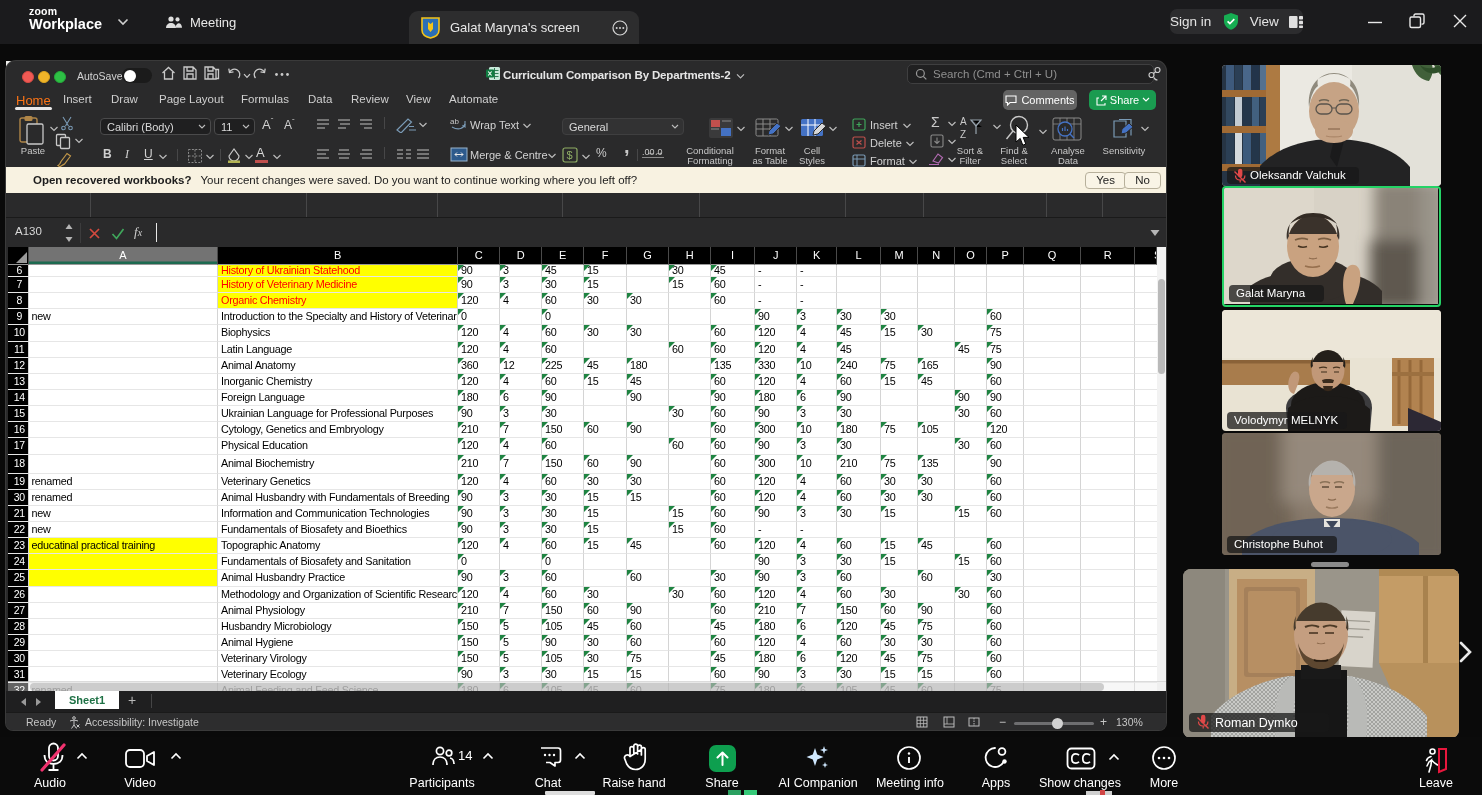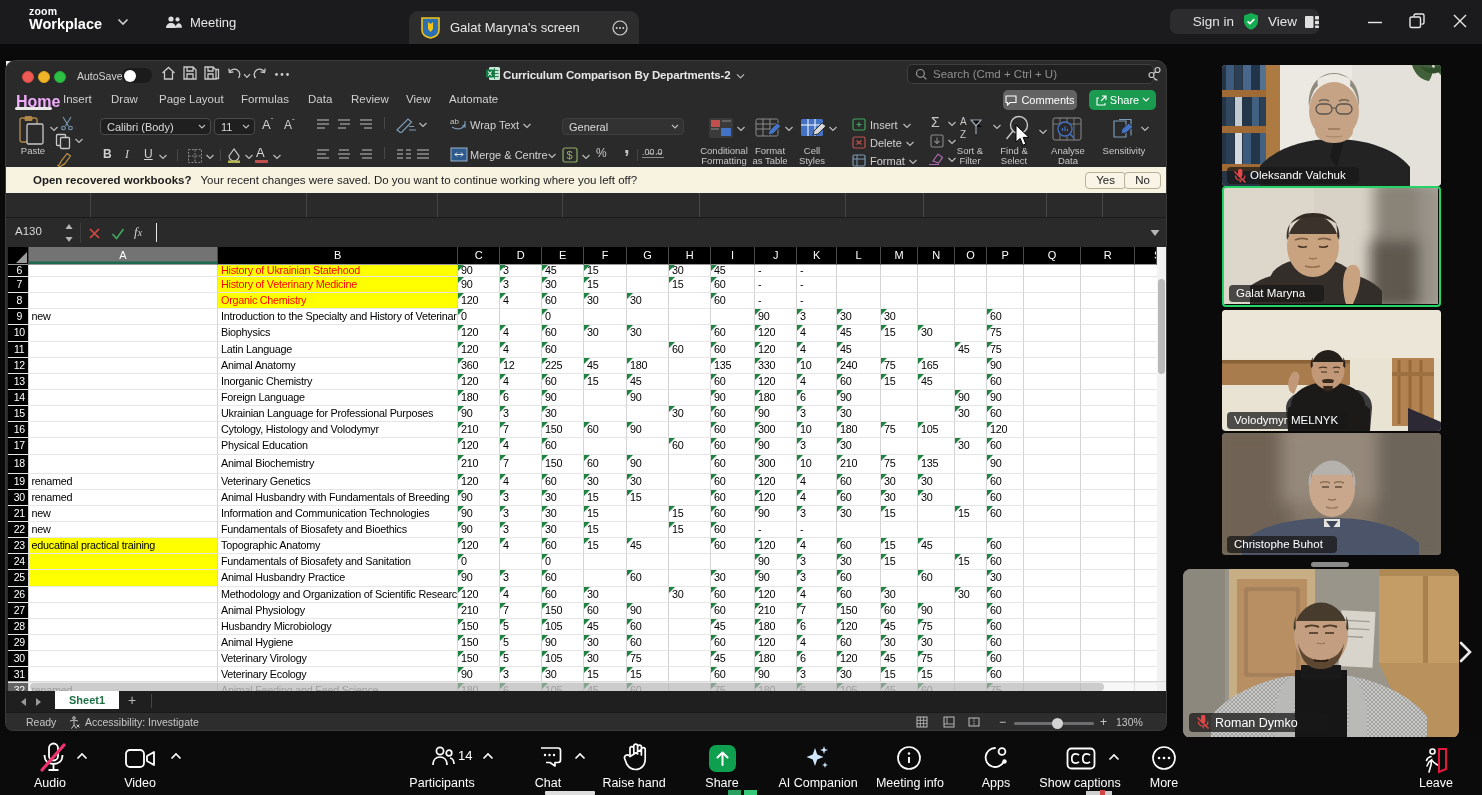--- a/index.html
+++ b/index.html
@@ -3,21 +3,21 @@
 <style>
 *{margin:0;padding:0;box-sizing:border-box}
 html,body{width:1482px;height:795px;overflow:hidden;background:#000}
 body{font-family:"Liberation Sans",sans-serif}
 .a{position:absolute}
 #root{position:relative;width:1482px;height:795px;background:#0a0a0a;overflow:hidden}
 
 #topbar{left:0;top:0;width:1482px;height:44px;background:#1b1b1d}
 .tb-txt{color:#e8e8e8;font-size:13px}
 #ztab{left:409px;top:11px;width:230px;height:33px;background:#2d2d2e;border-radius:9px 9px 0 0}
-#signgrp{left:1170px;top:9px;width:149px;height:25px;background:#2c2c2e;border-radius:7px;display:flex;align-items:center;justify-content:flex-end;gap:8px}
+#signgrp{left:1170px;top:9px;width:133px;height:25px;background:#2c2c2e;border-radius:7px;display:flex;align-items:center;justify-content:space-between;gap:8px}
 
 #xw{left:6px;top:61px;width:1160px;height:669px;background:#2a2a2b;border-radius:10px 10px 7px 7px;overflow:hidden;box-shadow:0 0 0 1px #3a3a3a}
 .tl{width:12px;height:12px;border-radius:50%;display:inline-block}
 .xicon{stroke:#c9c9c9;fill:none;stroke-width:1.3}
 .xtxt{color:#d2d2d2;font-size:11px}
 .rtab{color:#cfcfcf;font-size:11.5px;position:absolute;top:0;white-space:nowrap}
 .ribbon-sep{position:absolute;top:116px;width:1px;height:46px;background:#474748}
 .rlab{position:absolute;color:#c8c8c8;font-size:9.5px;text-align:center;line-height:10px;white-space:nowrap}
 .dd{position:absolute;background:#1f1f20;border:1px solid #4a4a4b;border-radius:4px;color:#dadada;font-size:11px;display:flex;align-items:center;padding:0 6px}
 
@@ -145,21 +145,21 @@
         <circle cx="5.4" cy="5.4" r="3.9" stroke="#9a9a9a" stroke-width="1.2" fill="none"></circle>
         <path d="M8.3 8.3l3 3" stroke="#9a9a9a" stroke-width="1.2"></path>
       </svg>
   <div class="a" style="left:927px;top:7px;color:#8f8f8f;font-size:11.5px">Search (Cmd + Ctrl + U)</div>
   <svg class="a" style="left:1140px;top:5px" width="18" height="16" viewBox="0 0 18 16">
         <circle cx="11.5" cy="4" r="2.5" stroke="#c9c9c9" stroke-width="1.2" fill="none"></circle>
         <circle cx="5.5" cy="9" r="2.5" stroke="#c9c9c9" stroke-width="1.2" fill="none"></circle>
         <path d="M9.5 6l-2 1.5M8 11.5c.5 1.5 2 2.5 3.5 2.5" stroke="#c9c9c9" stroke-width="1.2" fill="none"></path>
       </svg>
 
-  <div class="rtab" style="left:10px;top:32px;color:#f0abfc;font-weight:bold;font-size:16px">Home</div>
+  <div class="rtab" style="left:10px;top:32px;color:#f97316;font-weight:normal;font-size:13px">Home</div>
   <div class="a" style="left:9px;top:46px;width:37px;height:3px;background:#e8e8e8;border-radius:2px"></div>
   <div class="rtab" style="left:57px;top:32px">Insert</div>
   <div class="rtab" style="left:105px;top:32px">Draw</div>
   <div class="rtab" style="left:153px;top:32px">Page Layout</div>
   <div class="rtab" style="left:235px;top:32px">Formulas</div>
   <div class="rtab" style="left:302px;top:32px">Data</div>
   <div class="rtab" style="left:345px;top:32px">Review</div>
   <div class="rtab" style="left:400px;top:32px">View</div>
   <div class="rtab" style="left:443px;top:32px">Automate</div>
   <div class="a" style="left:997px;top:29px;width:74px;height:20px;background:#636363;border-radius:5px;display:flex;align-items:center;justify-content:center;gap:4px">
@@ -309,21 +309,21 @@
 <div class="ribbon-sep" style="left:693px"></div>
 <svg class="a" style="left:702px;top:56px" width="26" height="22" viewBox="0 0 26 22">
         <rect x="1" y="1" width="24" height="20" rx="2" fill="#3a3a3b"></rect>
         <rect x="3" y="3" width="9" height="7" fill="#c0504d"></rect>
         <rect x="13" y="11" width="10" height="8" fill="#4472c4"></rect>
         <path d="M3 12h8M14 4h9" stroke="#8a8a8a"></path>
       </svg>
 <svg class="a" style="left:730px;top:64px" width="10" height="8">
         <path d="M1.5 2l3.5 3.5L8.5 2" stroke="#bbb" stroke-width="1.2" fill="none"></path>
       </svg>
-<div class="rlab" style="left:690px;top:85px;width:56px">Conditional<br>Formatting</div>
+<div class="rlab" style="left:676px;top:85px;width:56px">Conditional<br>Formatting</div>
 <svg class="a" style="left:749px;top:56px" width="28" height="22" viewBox="0 0 28 22">
         <rect x="1" y="2" width="22" height="17" rx="1.5" fill="none" stroke="#8a8a8a"></rect>
         <path d="M1 7h22M1 12h22M8 2v17M15 2v17" stroke="#8a8a8a"></path>
         <path d="M14 14l8-8 4 3-8 8-5 1z" fill="#4472c4" stroke="#2a2a2b"></path>
       </svg>
 <svg class="a" style="left:778px;top:64px" width="10" height="8">
         <path d="M1.5 2l3.5 3.5L8.5 2" stroke="#bbb" stroke-width="1.2" fill="none"></path>
       </svg>
 <div class="rlab" style="left:736px;top:85px;width:56px">Format<br>as Table</div>
 <svg class="a" style="left:794px;top:56px" width="28" height="22" viewBox="0 0 28 22">
@@ -714,21 +714,21 @@
 <td class="" style=""></td>
 <td class="t" style="">30</td>
 <td class="t" style="">60</td>
 <td></td>
               <td></td>
               <td style="border-right:none"></td>
 </tr>
 <tr style="height:16.15px">
 <td class="rh">16</td>
 <td></td>
-<td class="" style="">Cytology, Histology and Volodymyr</td>
+<td class="" style="">Cytology, Genetics and Embryology</td>
 <td class="t" style="">210</td>
 <td class="t" style="">7</td>
 <td class="t" style="">150</td>
 <td class="t" style="">60</td>
 <td class="t" style="">90</td>
 <td class="" style=""></td>
 <td class="t" style="">60</td>
 <td class="t" style="">300</td>
 <td class="t" style="">10</td>
 <td class="t" style="">180</td>
@@ -1415,21 +1415,21 @@
     </svg>
 <div class="a" style="left:946px;top:776px;width:100px;text-align:center;color:#fff;font-size:12.5px">Apps</div>
 
 <svg class="a" style="left:1066px;top:747px" width="30" height="23" viewBox="0 0 30 23">
       <rect x="1.5" y="1.5" width="27" height="20" rx="4" fill="none" stroke="#fff" stroke-width="1.8"></rect>
       <path d="M13 8.2c-.8-1-2-1.4-3.2-1.4-2.3 0-4 1.8-4 4.7s1.7 4.7 4 4.7c1.3 0 2.4-.5 3.2-1.4M24 8.2c-.8-1-2-1.4-3.2-1.4-2.3 0-4 1.8-4 4.7s1.7 4.7 4 4.7c1.3 0 2.4-.5 3.2-1.4" fill="none" stroke="#fff" stroke-width="1.7"></path>
     </svg>
 <svg class="a" style="left:1108px;top:753px" width="12" height="8">
       <path d="M1.5 6.5L6 2l4.5 4.5" stroke="#fff" stroke-width="1.6" fill="none"></path>
     </svg>
-<div class="a" style="left:1030px;top:776px;width:100px;text-align:center;color:#fff;font-size:12.5px">Show captions</div>
+<div class="a" style="left:1030px;top:776px;width:100px;text-align:center;color:#fff;font-size:12.5px">Show changes</div>
 
 <svg class="a" style="left:1151px;top:745px" width="26" height="26" viewBox="0 0 26 26">
       <circle cx="13" cy="13" r="11" fill="none" stroke="#fff" stroke-width="1.7"></circle>
       <circle cx="8" cy="13" r="1.3" fill="#fff"></circle>
       <circle cx="13" cy="13" r="1.3" fill="#fff"></circle>
       <circle cx="18" cy="13" r="1.3" fill="#fff"></circle>
     </svg>
 <div class="a" style="left:1114px;top:776px;width:100px;text-align:center;color:#fff;font-size:12.5px">More</div>
 
 <svg class="a" style="left:1424px;top:747px" width="26" height="27" viewBox="0 0 26 27">

